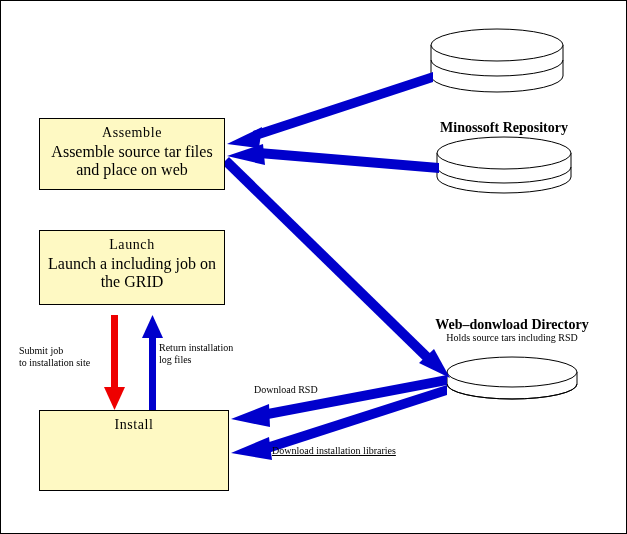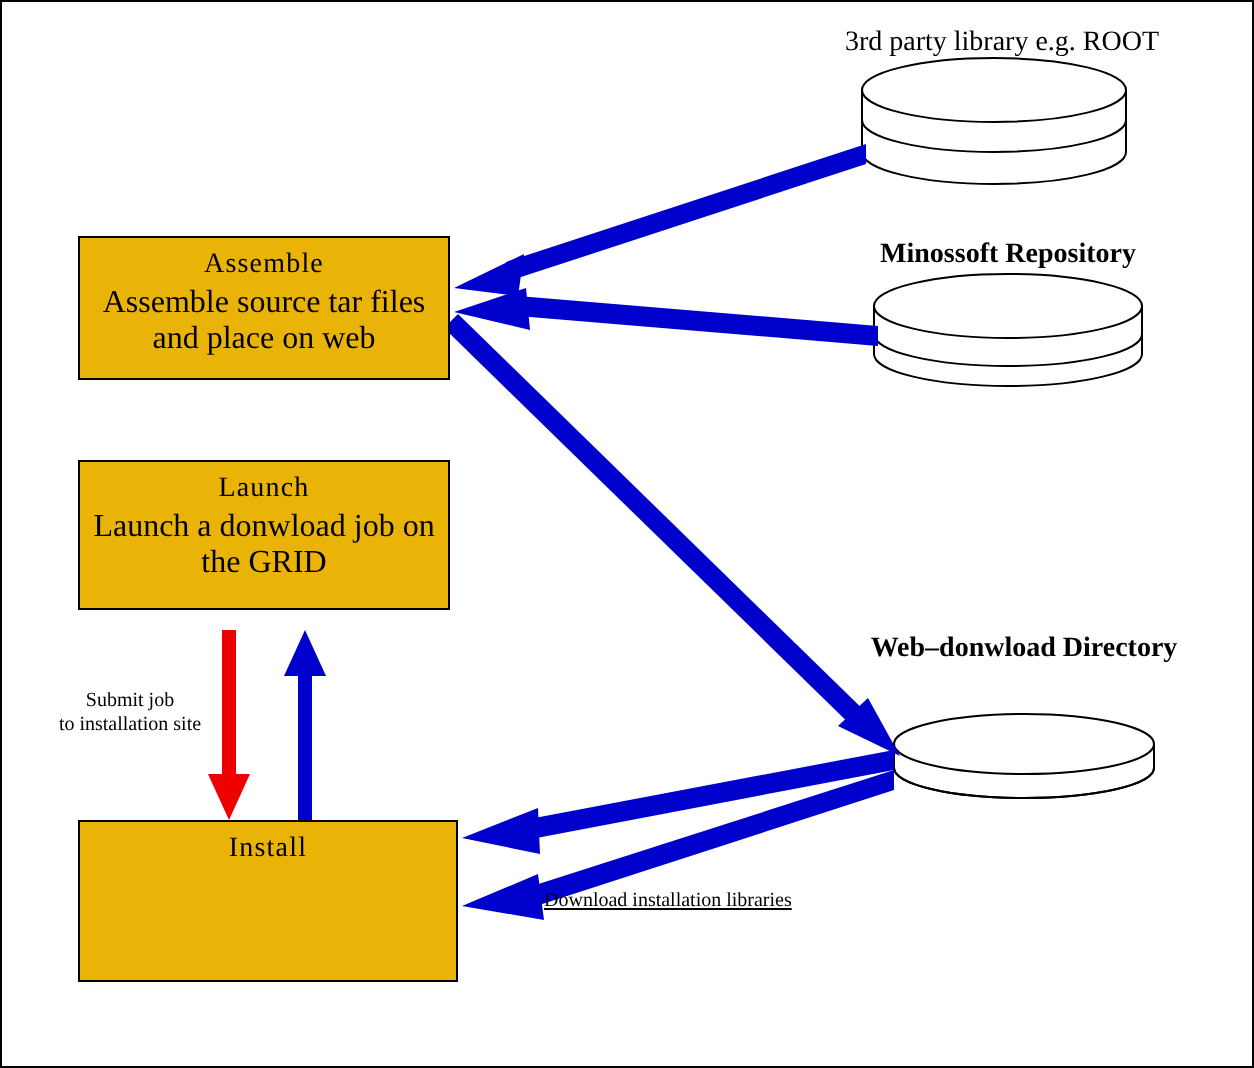--- a/index.html
+++ b/index.html
@@ -21,21 +21,21 @@
   #svg-layer {
     position: absolute;
     left: 0;
     top: 0;
     width: 627px;
     height: 534px;
   }
   .node-box {
     position: absolute;
     border: 1px solid #000000;
-    background: #eab308;
+    background: #fef9c3;
     box-sizing: border-box;
     text-align: center;
     z-index: 5;
   }
   .node-title {
     font-size: 14px;
     font-weight: normal;
     letter-spacing: 0.6px;
     color: #000000;
     margin-top: 6px;
@@ -66,21 +66,20 @@
   .store-sub {
     font-size: 10px;
     line-height: 1.1;
     white-space: nowrap;
   }
   .edge-label {
     position: absolute;
     font-size: 10px;
     color: #000000;
     line-height: 1.2;
-    text-align: center;
     white-space: pre-line;
     z-index: 6;
   }
   .edge-label.left-al { text-align: left; }
 </style>
 </head>
 <body>
 
 <div id="canvas">
 
@@ -141,39 +140,40 @@
 
   </svg>
 
   <div class="node-box" style="left:38px; top:117px; width:186px; height:72px;">
     <div class="node-title">Assemble</div>
     <div class="node-desc">Assemble source tar files and place on web</div>
   </div>
 
   <div class="node-box" style="left:38px; top:229px; width:186px; height:75px;">
     <div class="node-title">Launch</div>
-    <div class="node-desc">Launch a donwload job on the GRID</div>
+    <div class="node-desc">Launch a including job on the GRID</div>
   </div>
 
   <div class="node-box" style="left:38px; top:409px; width:190px; height:81px;">
     <div class="node-title">Install</div>
   </div>
 
-  <div class="store-label" style="left:380px; top:13px; width:240px;">
-    <div class="store-title plain">3rd party library e.g. ROOT</div>
-  </div>
 
   <div class="store-label" style="left:393px; top:119px; width:220px;text-align:center;">
     <div class="store-title">Minossoft Repository</div>
   </div>
 
   <div class="store-label" style="left:401px; top:316px; width:220px;">
     <div class="store-title">Web–donwload Directory</div>
+    <div class="store-sub">Holds source tars including RSD</div>
   </div>
 
   <div class="edge-label" style="left:18px; top:344px; width:92px;">Submit job
 to installation site</div>
 
+  <div class="edge-label left-al" style="left:158px; top:341px; width:92px;">Return installation
+log files</div>
 
+  <div class="edge-label left-al" style="left:253px; top:383px; width:130px;">Download RSD</div>
 
   <div class="edge-label left-al" style="left:271px; top:444px; width:200px;text-decoration:underline;">Download installation libraries</div>
 
 </div>
 
 </body></html>

